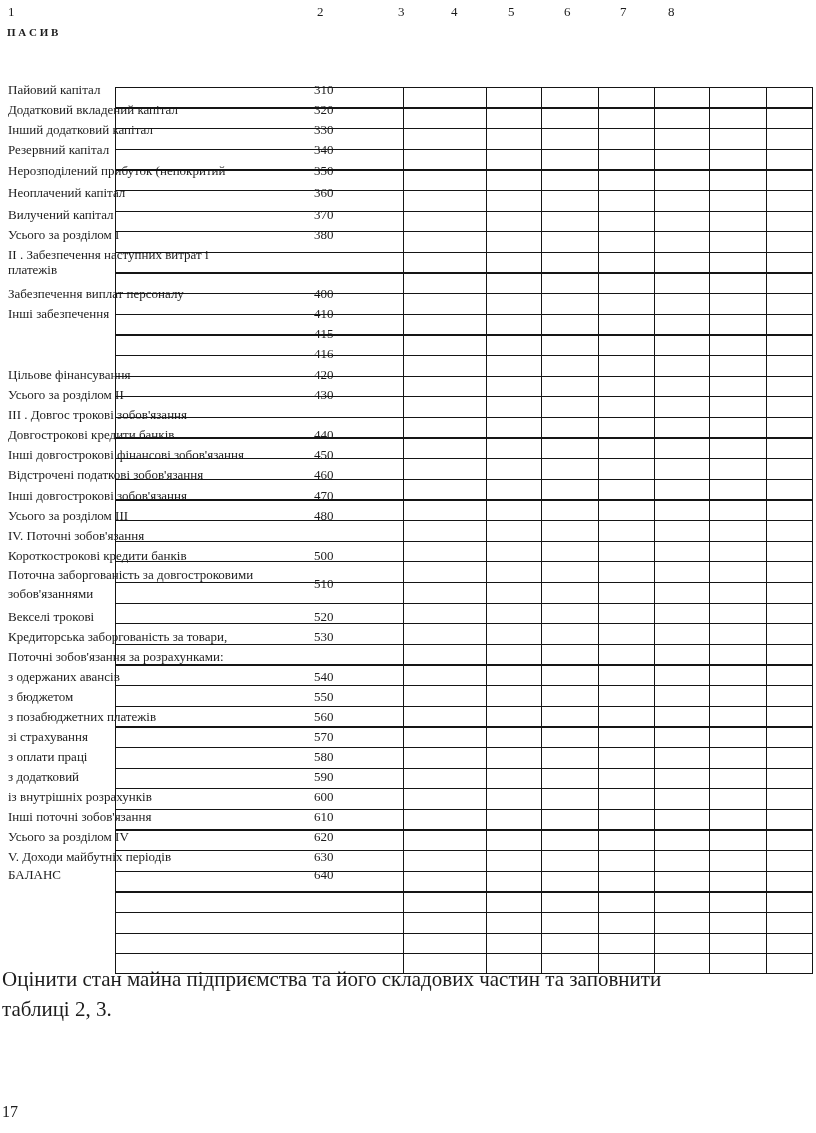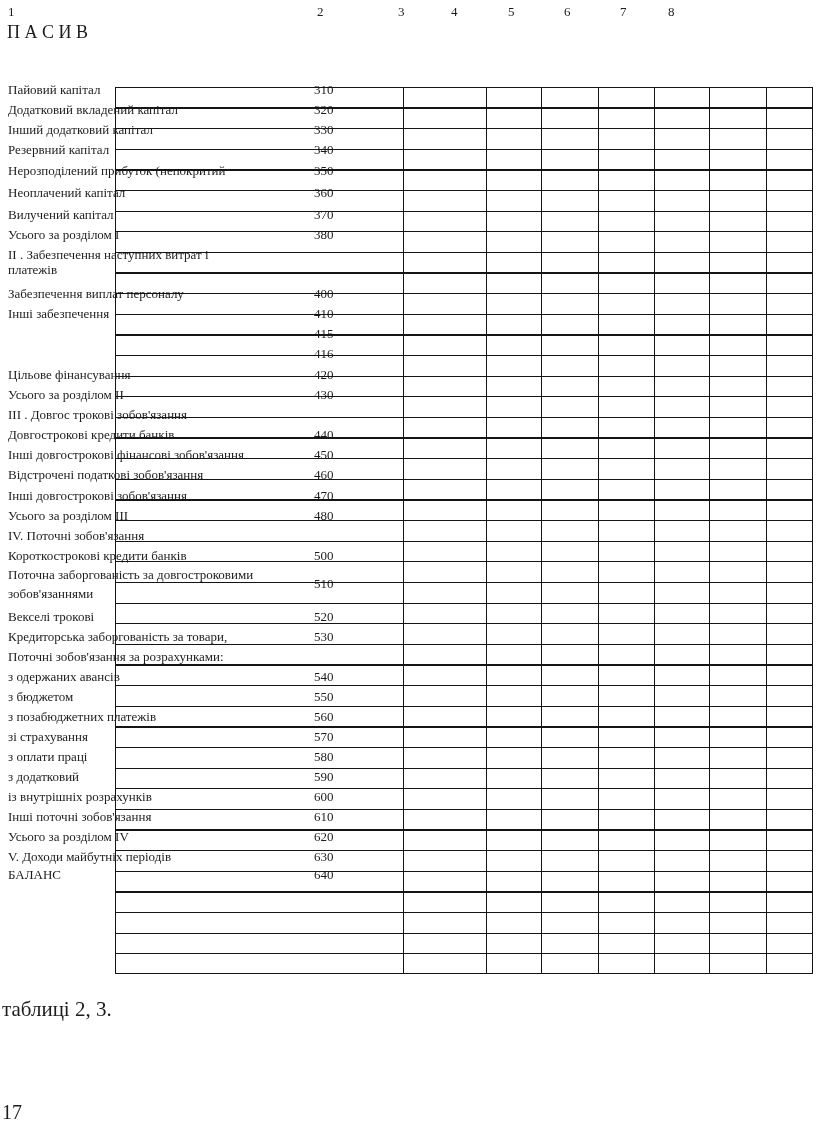--- a/index.html
+++ b/index.html
@@ -19,23 +19,24 @@
     position: absolute;
     top: 5px;
     font-size: 13px;
     line-height: 13px;
     white-space: pre;
   }
   .section-title {
     position: absolute;
     left: 7px;
     top: 26px;
-    font-size: 18px;
+    font-size: 11px;
     line-height: 13.5px;
     white-space: pre;
+    font-weight: bold;
   }
   
   .trow {
     position: absolute;
     left: 0;
     width: 816px;
     height: 14px;
     font-size: 13px;
     line-height: 13px;
   }
@@ -83,21 +84,21 @@
     line-height: 21px;
     white-space: pre;
     z-index: 2;
   }
   .footer-line.l1 { top: 969px; }
   .footer-line.l2 { top: 999px; }
   .page-number {
     position: absolute;
     left: 2px;
     top: 1104px;
-    font-size: 20px;
+    font-size: 16px;
     line-height: 16px;
     text-align: right;
   }
 </style>
 </head>
 <body>
 
 <div class="page">
 
   <span class="colnum" style="left: 8px;">1</span>
@@ -279,17 +280,18 @@
   <div class="grid">
     <div class="vline" style="left:287px"></div>
     <div class="vline" style="left:370px"></div>
     <div class="vline" style="left:425px"></div>
     <div class="vline" style="left:482px"></div>
     <div class="vline" style="left:538px"></div>
     <div class="vline" style="left:593px"></div>
     <div class="vline" style="left:650px"></div>
   </div>
 
+  <div class="footer-line l1">Оцінити стан майна підприємства та його складових частин та заповнити</div>
   <div class="footer-line l2">таблиці 2, 3.</div>
 
   <div class="page-number">17</div>
 
 </div>
 
 </body></html>

